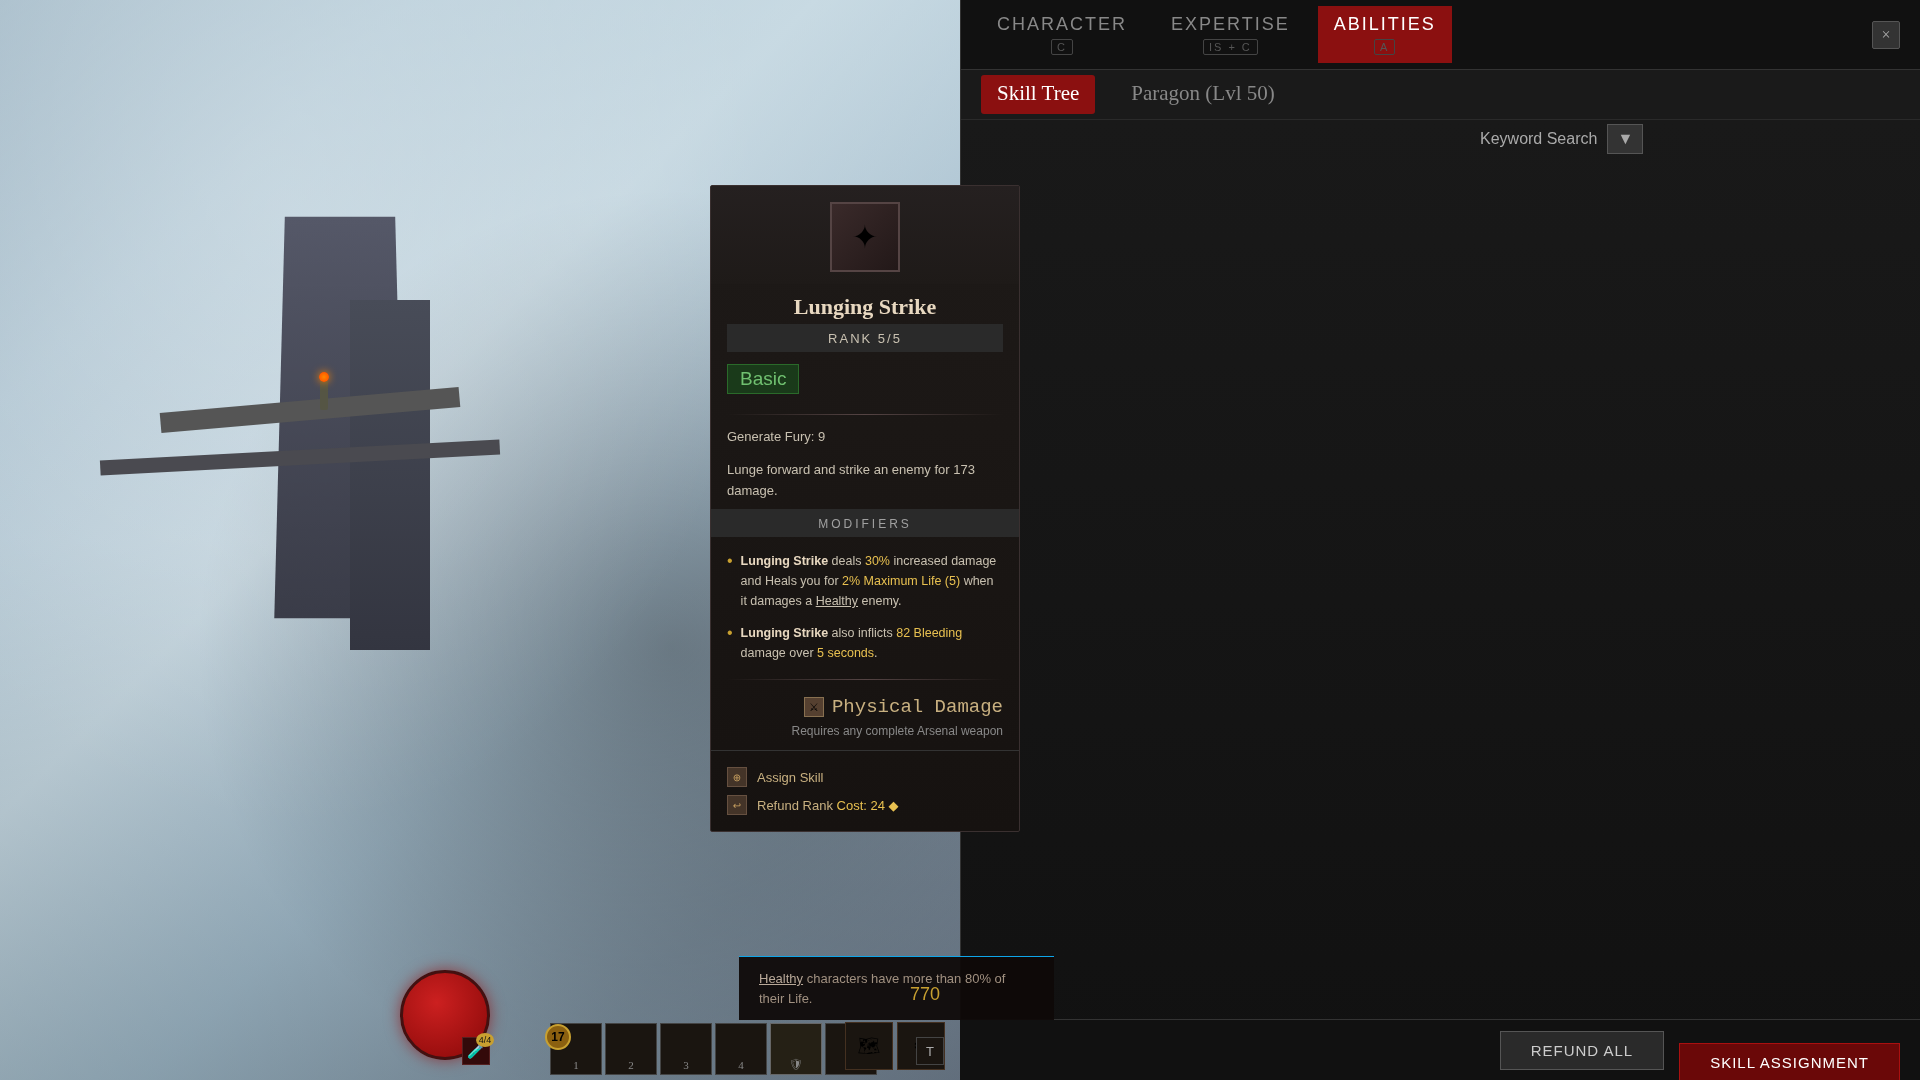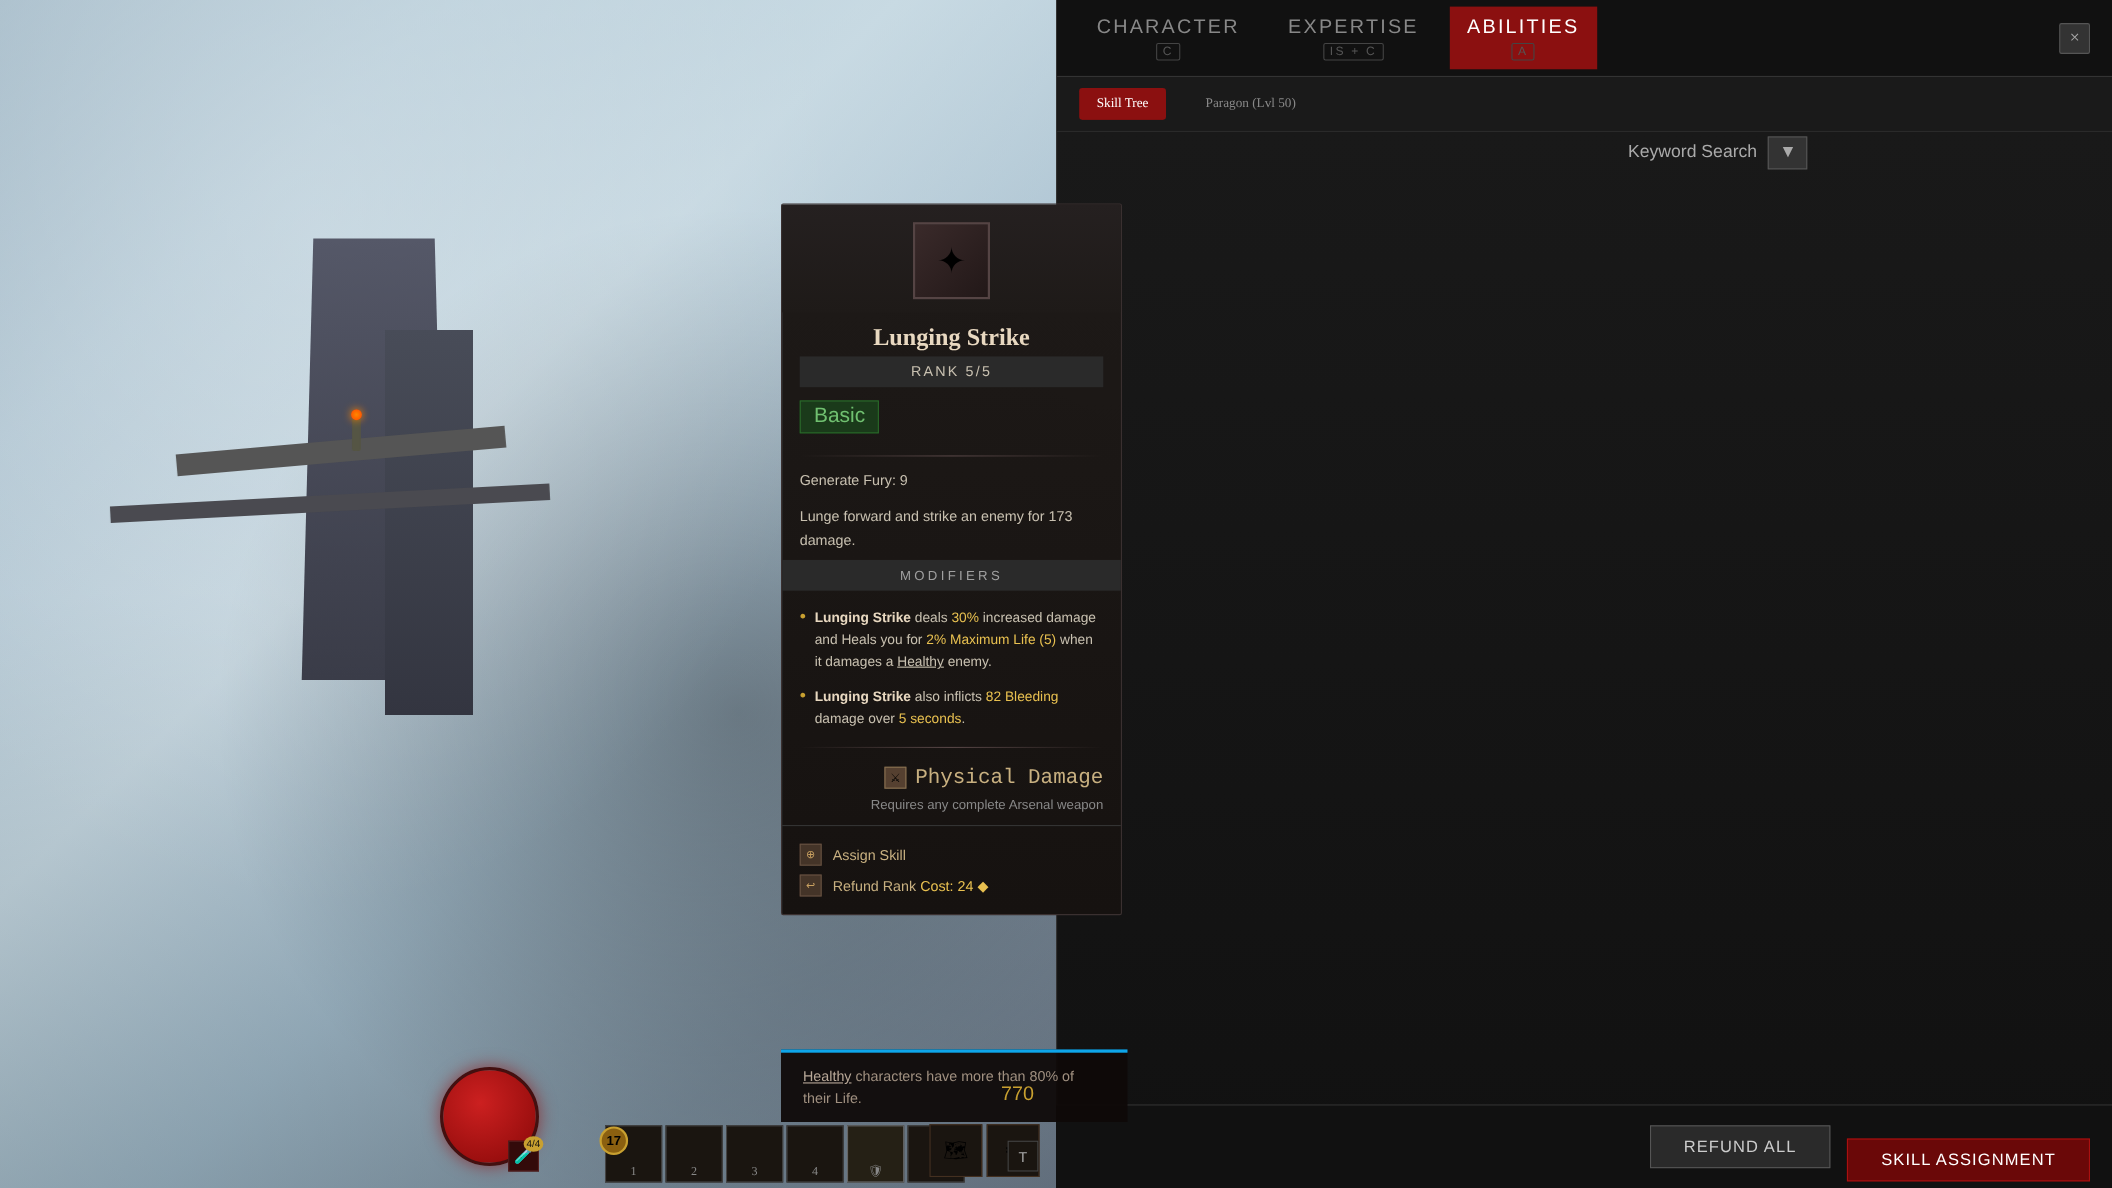--- a/index.html
+++ b/index.html
@@ -108,21 +108,21 @@
       align-items: center;
       height: 50px;
       background: #1a1a1a;
       border-bottom: 1px solid #2a2a2a;
       padding: 0 20px;
       gap: 20px;
     }
 
     .sub-tab {
       color: #888;
-      font-size: 12px;
+      font-size: 21px;
       padding: 6px 16px;
       cursor: pointer;
       border-bottom: 2px solid transparent;
     }
 
     .sub-tab.active {
       color: #fff;
       background: #8b1010;
       border-radius: 3px;
     }
@@ -359,24 +359,24 @@
     }
 
     .action-text .cost {
       color: #e8c050;
     }
 
     
     .footer-tooltip {
       position: absolute;
       bottom: 60px;
-      left: 710px;
+      left: 739px;
       right: 960px;
       background: rgba(15,10,8,0.95);
-      border-top: 3px solid #0ea5e9;
+      border-top: 1px solid #0ea5e9;
       padding: 12px 20px;
       display: flex;
       align-items: flex-start;
       gap: 10px;
       width: 315px;
     }
 
     .footer-text {
       color: #a09080;
       font-size: 13px;
@@ -483,21 +483,21 @@
       justify-content: center;
       font-family: 'Arial', sans-serif;
     }
 
     
     .panel-bottom-buttons {
       position: absolute;
       bottom: 0;
       right: 0;
       width: 960px;
-      height: 76px;
+      height: 61px;
       background: #111;
       border-top: 1px solid #333;
       display: flex;
       align-items: center;
       justify-content: flex-end;
       padding: 12px 20px;
       gap: 15px;
     }
 
     .panel-btn {

